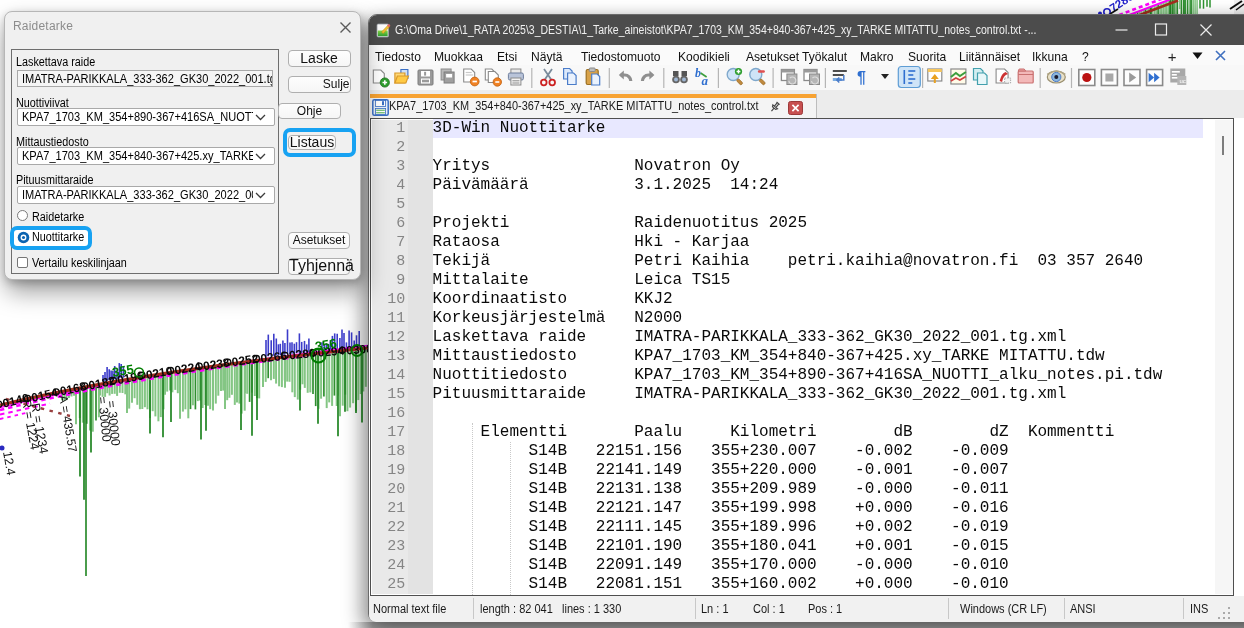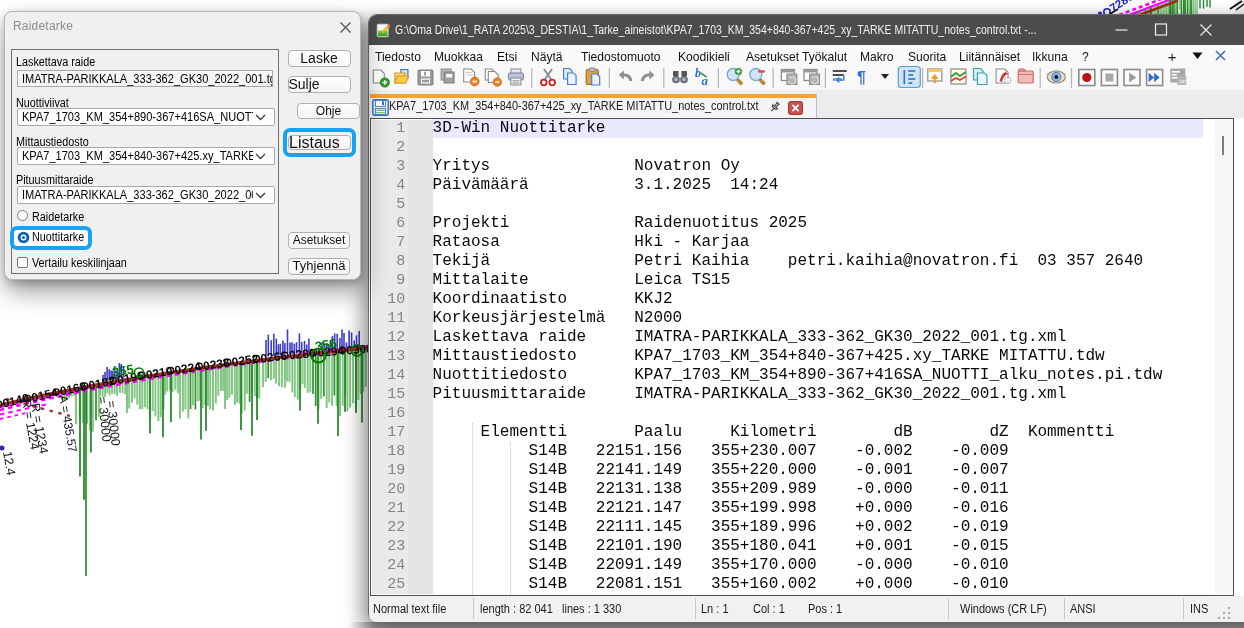--- a/index.html
+++ b/index.html
@@ -646,19 +646,19 @@
 <div style="position:absolute;left:6px;top:215px;width:82px;height:24.5px;border:4px solid #17a2f2;border-radius:7px;background:#fff;box-sizing:border-box"></div>
 <svg style="position:absolute;left:12.5px;top:220px" width="13" height="13">
         <circle cx="6.5" cy="6.5" r="5.8" fill="#0b63b0"></circle>
         <circle cx="6.5" cy="6.5" r="2.9" fill="#fff"></circle>
         <circle cx="6.5" cy="6.5" r="1.55" fill="#0b63b0"></circle>
       </svg>
 <div style="position:absolute;left:28px;top:220.6px;font-size:12px;color:#000;height:12px;line-height:12px;white-space:pre;transform:scaleX(0.9);transform-origin:0 0">Nuottitarke</div>
 <div style="position:absolute;left:13px;top:246px;width:11px;height:11px;border:1.2px solid #767676;border-radius:2px;background:#fff;box-sizing:border-box"></div>
 <div style="position:absolute;left:28px;top:246.5px;font-size:12px;color:#000;height:12px;line-height:12px;white-space:pre;transform:scaleX(0.9);transform-origin:0 0">Vertailu keskilinjaan</div>
 <div style="position:absolute;left:283.5px;top:39.5px;width:63px;height:16.5px;background:linear-gradient(#fdfdfd,#f6f6f6);border:1px solid #afafaf;border-radius:4px;box-sizing:border-box;font-size:14px;color:#111;text-align:center;line-height:14.5px">Laske</div>
-<div style="position:absolute;left:283.5px;top:65.5px;width:63px;height:16.5px;background:linear-gradient(#fdfdfd,#f6f6f6);border:1px solid #afafaf;border-radius:4px;box-sizing:border-box;font-size:14px;color:#111;text-align:left;line-height:14.5px">Sulje</div>
-<div style="position:absolute;left:293px;top:92px;width:63px;height:16.5px;background:linear-gradient(#fdfdfd,#f6f6f6);border:1px solid #afafaf;border-radius:4px;box-sizing:border-box;font-size:12px;color:#111;text-align:center;line-height:14.5px">Ohje</div>
+<div style="position:absolute;left:283.5px;top:65.5px;width:63px;height:16.5px;background:linear-gradient(#fdfdfd,#f6f6f6);border:1px solid #afafaf;border-radius:4px;box-sizing:border-box;font-size:12px;color:#111;text-align:right;line-height:14.5px">Sulje</div>
+<div style="position:absolute;left:274px;top:92px;width:63px;height:16.5px;background:linear-gradient(#fdfdfd,#f6f6f6);border:1px solid #afafaf;border-radius:4px;box-sizing:border-box;font-size:12px;color:#111;text-align:center;line-height:14.5px">Ohje</div>
 <div style="position:absolute;left:278.5px;top:117px;width:73.5px;height:29px;border:4.5px solid #17a2f2;border-radius:7px;box-sizing:border-box;background:#f0f0f0"></div>
-<div style="position:absolute;left:284px;top:124px;width:63px;height:15.5px;background:linear-gradient(#fdfdfd,#f6f6f6);border:1px solid #afafaf;border-radius:4px;box-sizing:border-box;font-size:16px;color:#111;line-height:13.5px">Listaus</div>
+<div style="position:absolute;left:284px;top:124px;width:48px;height:15.5px;background:linear-gradient(#fdfdfd,#f6f6f6);border:1px solid #afafaf;border-radius:4px;box-sizing:border-box;font-size:14px;color:#111;text-align:center;line-height:13.5px">Listaus</div>
 <div style="position:absolute;left:284px;top:221px;width:62px;height:17px;background:linear-gradient(#fdfdfd,#f6f6f6);border:1px solid #afafaf;border-radius:4px;box-sizing:border-box;font-size:12px;color:#111;text-align:center;line-height:15px">Asetukset</div>
-<div style="position:absolute;left:284px;top:247.5px;width:62px;height:16.5px;background:linear-gradient(#fdfdfd,#f6f6f6);border:1px solid #afafaf;border-radius:4px;box-sizing:border-box;font-size:13px;color:#111;text-align:center;line-height:14.5px">Tyhjennä</div>
+<div style="position:absolute;left:284px;top:247.5px;width:62px;height:16.5px;background:linear-gradient(#fdfdfd,#f6f6f6);border:1px solid #afafaf;border-radius:4px;box-sizing:border-box;font-size:16px;color:#111;text-align:center;line-height:14.5px">Tyhjennä</div>
     </div>
 </div>
 </body></html>

